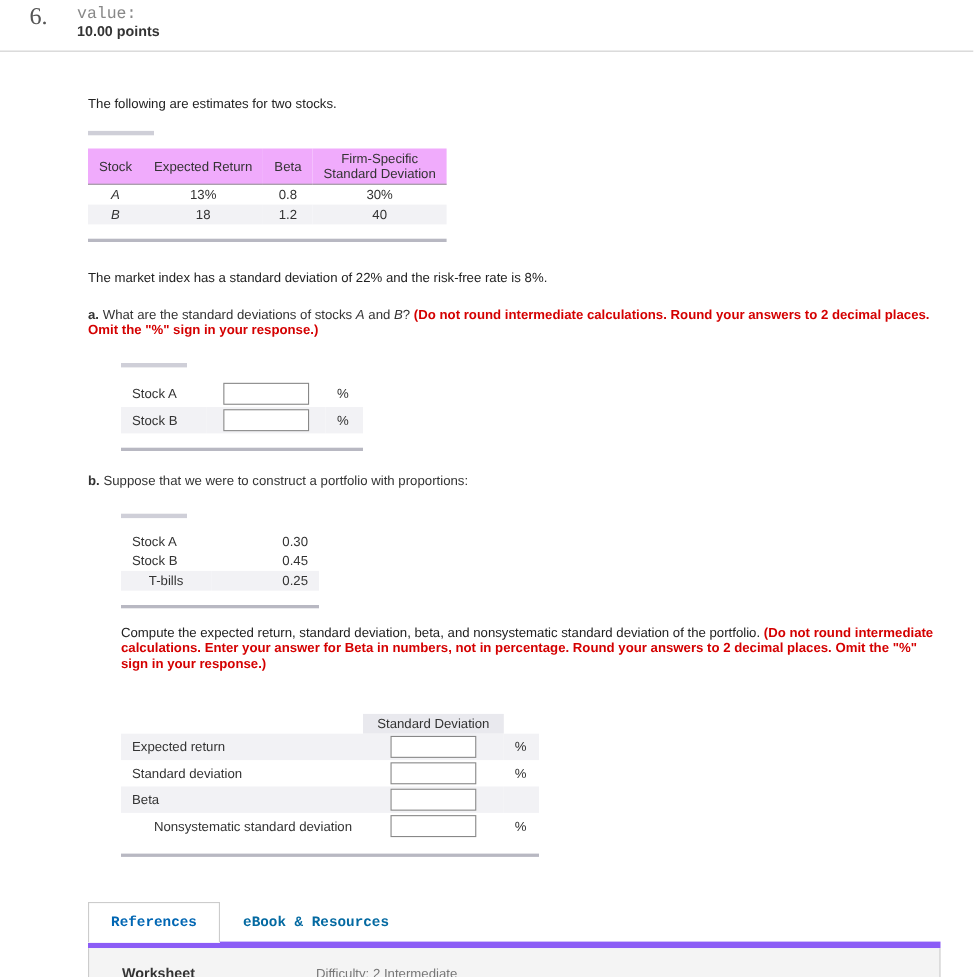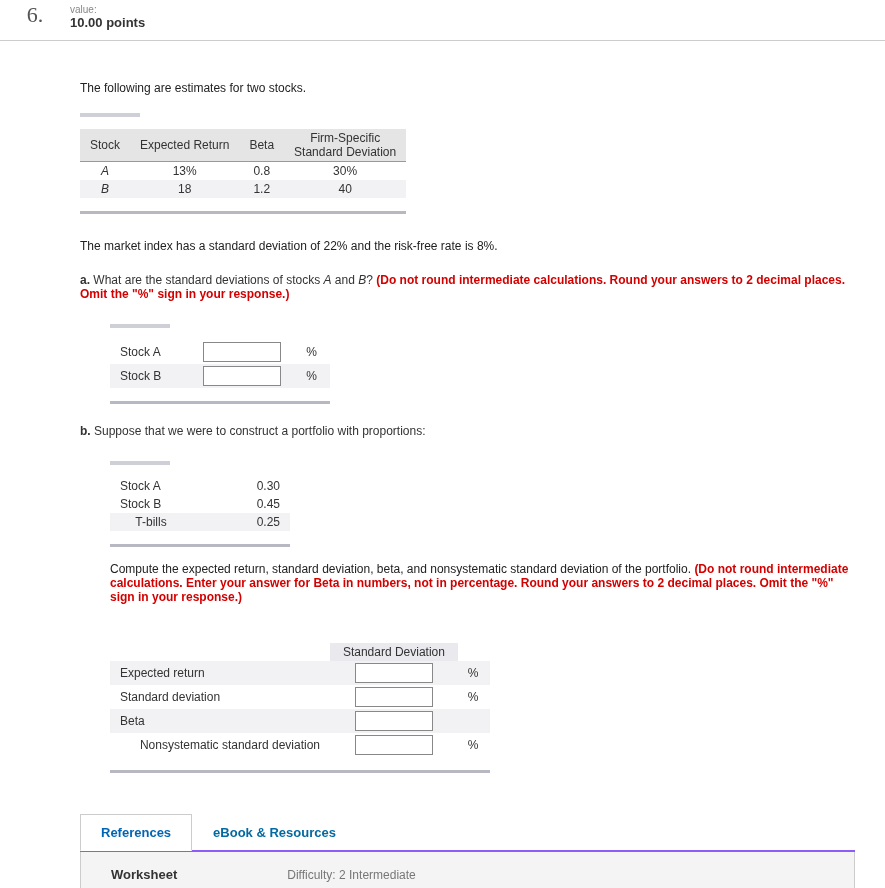--- a/index.html
+++ b/index.html
@@ -24,21 +24,22 @@
       text-align: center;
       line-height: 1;
       padding-top: 0;
     }
     .value-block {
       font-size: 11px;
       color: #666;
     }
     .value-label {
       color: #888;
-      font-size: 10px;
+      font-size: 15px;
+      font-family: Liberation Mono, monospace;
     }
     .points {
       color: #333;
       font-size: 13px;
       font-weight: bold;
     }
     .content {
       padding: 30px 30px 30px 80px;
       max-width: 800px;
     }
@@ -51,21 +52,21 @@
       border-collapse: collapse;
       font-size: 12px;
       margin: 10px 0;
     }
     table.data th, table.data td {
       padding: 2px 10px;
       text-align: center;
       border: none;
     }
     table.data .head-row th {
-      background: #e5e5e5;
+      background: #f0abfc;
       font-weight: normal;
       border-bottom: 1px solid #999;
     }
     table.data .stripe td {
       background: #f2f2f5;
     }
     .table-wrapper {
       display: inline-block;
       border-bottom: 3px solid #b8b8c2;
       padding-bottom: 3px;
@@ -107,21 +108,22 @@
     .col-header {
       background: #e9e9ee;
       text-align: center;
       border-bottom: 1px solid #999;
     }
     .tabs-area {
       margin-top: 40px;
     }
     .tabs {
       display: flex;
-      border-bottom: 2px solid #8b5cf6;
+      border-bottom: 6px solid #8b5cf6;
+      font-family: Liberation Mono, monospace;
     }
     .tab {
       padding: 10px 20px;
       font-size: 13px;
       cursor: pointer;
       border: 1px solid transparent;
       border-bottom: none;
       position: relative;
       top: 1px;
     }

